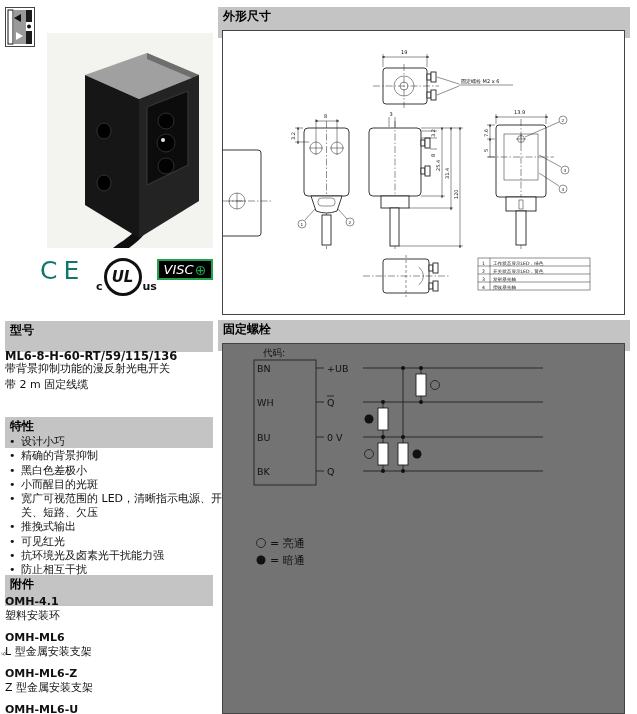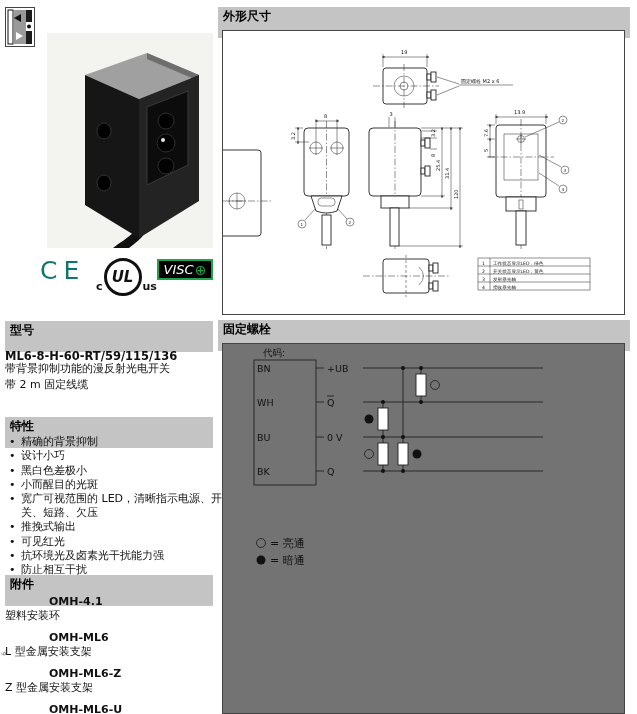--- a/index.html
+++ b/index.html
@@ -20,21 +20,21 @@
               color:#fff;font-weight:normal;font-style:italic;font-size:13px;}
   .mark-visco .plus{color:#21a24c;font-style:normal;font-size:14px;margin-left:1px;}
   .model-name{position:absolute;left:5px;top:349px;font-weight:bold;font-size:11.5px;}
   .model-desc{position:absolute;left:5px;top:361px;font-size:11px;line-height:16px;}
   ul.features{position:absolute;left:5px;top:435px;width:202px;margin:0;padding:0 0 0 16px;
               list-style:none;font-size:11px;line-height:13.8px;}
   ul.features li{position:relative;margin:0 0 0.5px 0;}
   ul.features li::before{content:"•";position:absolute;left:-12px;top:0;}
   .acc{position:absolute;left:5px;top:595px;width:205px;font-size:11px;line-height:14px;}
   .acc .item{margin-bottom:8px;}
-  .acc .nm{font-weight:bold;margin-left:44px;}
+  .acc .nm{font-weight:bold;}
   .margin-note{position:absolute;left:0px;top:650px;font-size:6px;color:#555;
                writing-mode:vertical-rl;transform:rotate(180deg);}
   .draw-box{position:absolute;left:222px;top:30px;width:403px;height:285px;border:1px solid #444;box-sizing:border-box;background:#fff;}
   .elec-box{position:absolute;left:222px;top:343px;width:403px;height:371px;border:1px solid #444;box-sizing:border-box;background:#737373;}
   svg .ln{stroke:#222;stroke-width:0.9;fill:none;}
   svg .lnf{stroke:#222;stroke-width:0.9;fill:#fff;}
   svg .thin{stroke:#222;stroke-width:0.5;fill:none;}
   svg .cl{stroke:#222;stroke-width:0.5;stroke-dasharray:7 2 1.5 2;fill:none;}
   svg .dsh{stroke:#222;stroke-width:0.5;stroke-dasharray:3 2;fill:none;}
   svg .dim{font-size:5px;fill:#111;}
@@ -95,22 +95,22 @@
 
   <div class="bar" style="left:5px;top:321px;width:208px;">型号</div>
   <div class="model-name">ML6-8-H-60-RT/59/115/136</div>
   <div class="model-desc">
     <div>带背景抑制功能的漫反射光电开关</div>
     <div>带 2 m 固定线缆</div>
   </div>
 
   <div class="bar" style="left:5px;top:417px;width:208px;">特性</div>
   <ul class="features">
+    <li>设计小巧</li>
     <li>精确的背景抑制</li>
-    <li>设计小巧</li>
     <li>黑白色差极小</li>
     <li>小而醒目的光斑</li>
     <li>宽广可视范围的 LED，清晰指示电源、开关、短路、欠压</li>
     <li>推挽式输出</li>
     <li>可见红光</li>
     <li>抗环境光及卤素光干扰能力强</li>
     <li>防止相互干扰</li>
   </ul>
 
   <div class="bar" style="left:5px;top:575px;width:208px;">附件</div>

